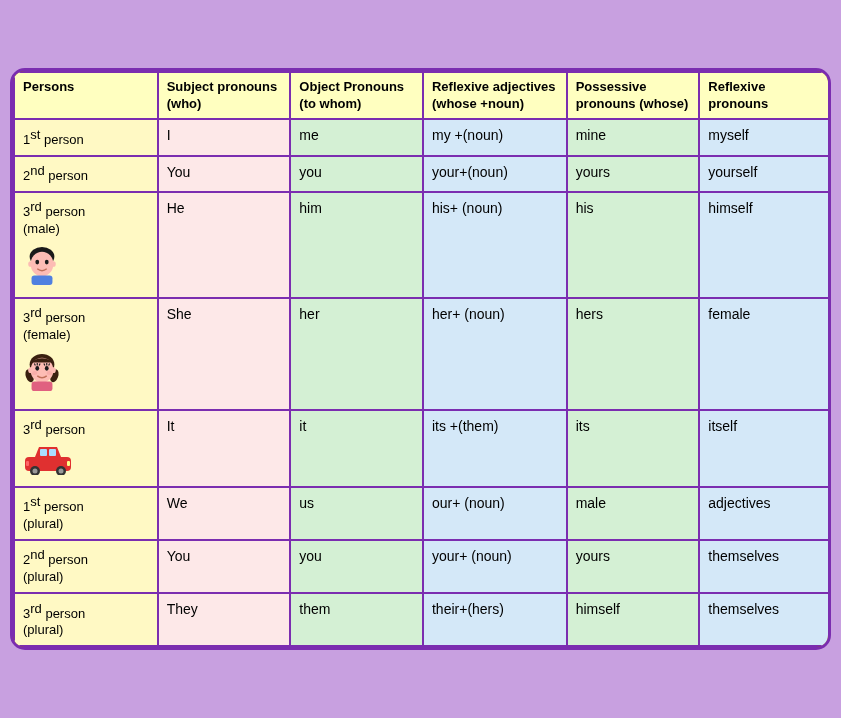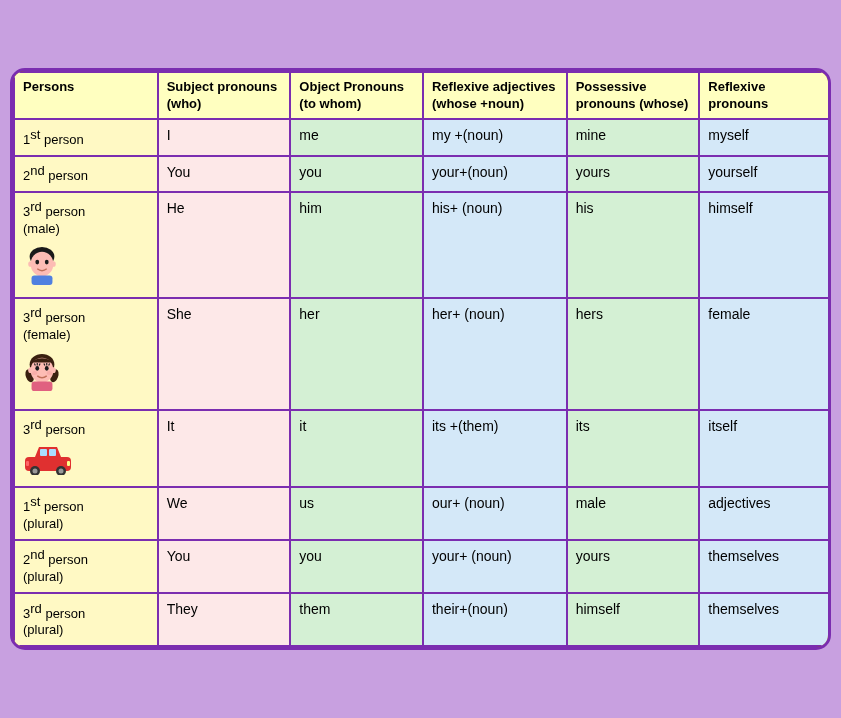--- a/index.html
+++ b/index.html
@@ -203,19 +203,19 @@
           <td class="col-subject">You</td>
           <td class="col-object">you</td>
           <td class="col-poss-adj">your+ (noun)</td>
           <td class="col-poss-pro">yours</td>
           <td class="col-reflexive">themselves</td>
         </tr>
         <tr>
           <td class="col-person"><span>3<sup>rd</sup> person<br>(plural)</span></td>
           <td class="col-subject">They</td>
           <td class="col-object">them</td>
-          <td class="col-poss-adj">their+(noun)</td>
+          <td class="col-poss-adj">their+(hers)</td>
           <td class="col-poss-pro">himself</td>
           <td class="col-reflexive">themselves</td>
         </tr>
       </tbody>
   </table>
 </div>
 
 </body></html>

